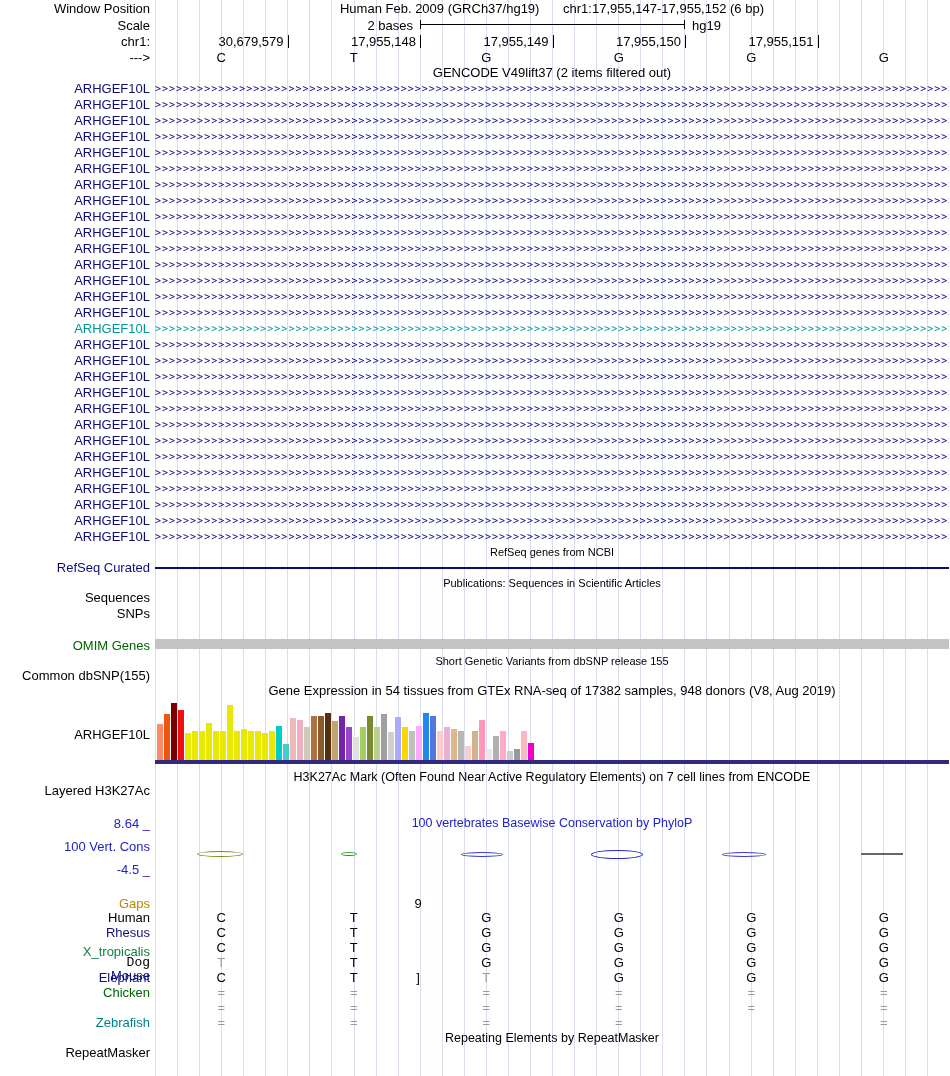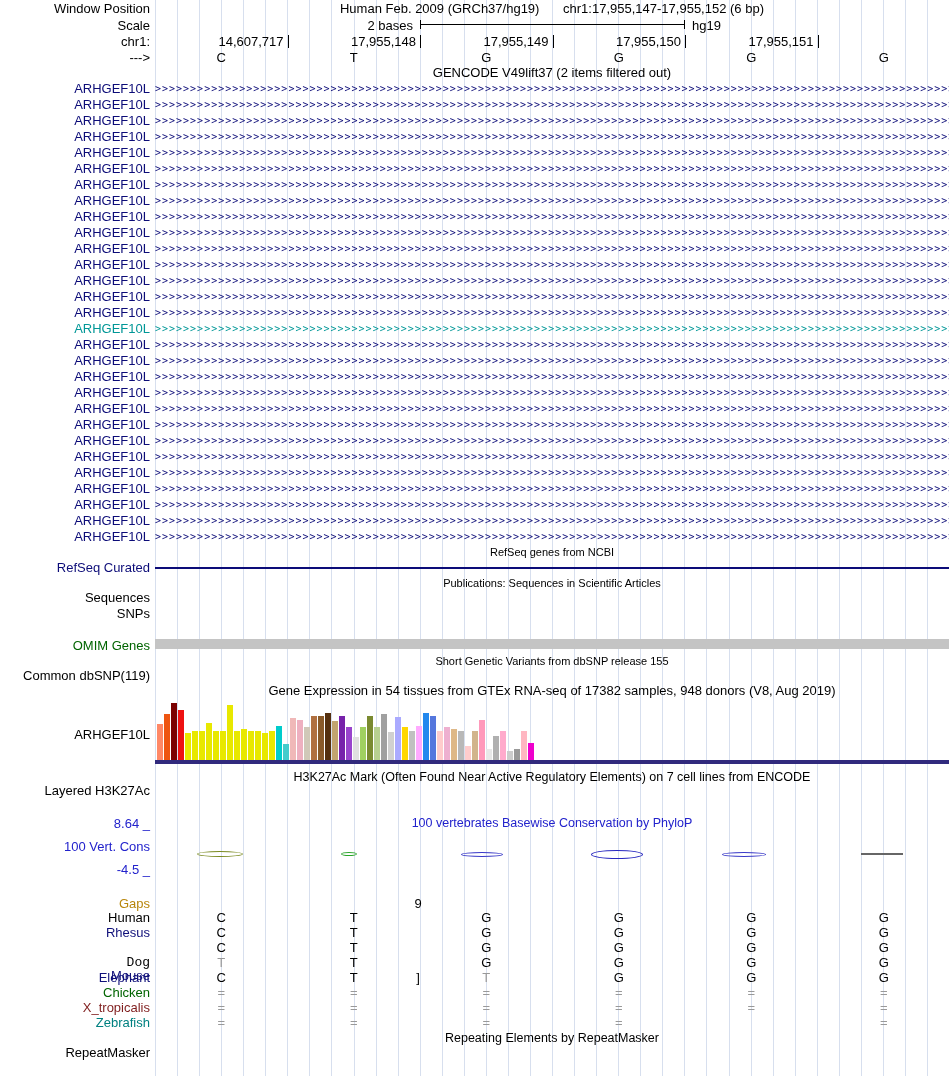--- a/index.html
+++ b/index.html
@@ -53,40 +53,40 @@
   <div class="hline" style="top:567px;height:2px;background:#0c0c78"></div>
 
   <div class="title t11" style="top:576px">Publications: Sequences in Scientific Articles</div>
   <div class="lbl" style="top:590px">Sequences</div>
   <div class="lbl" style="top:606px">SNPs</div>
 
   <div class="lbl green" style="top:638px">OMIM Genes</div>
   <div class="hline" style="top:639px;height:10px;background:#c4c4c4"></div>
 
   <div class="title t11" style="top:654px">Short Genetic Variants from dbSNP release 155</div>
-  <div class="lbl" style="top:668px">Common dbSNP(119)</div>
+  <div class="lbl" style="top:668px">Common dbSNP(155)</div>
 
   <div class="title t13" style="top:684px">Gene Expression in 54 tissues from GTEx RNA-seq of 17382 samples, 948 donors (V8, Aug 2019)</div>
   <div class="lbl" style="top:727px">ARHGEF10L</div>
   <div class="hline" style="top:760px;height:4px;background:#312a7d"></div>
 
   <div class="title t12" style="top:770px">H3K27Ac Mark (Often Found Near Active Regulatory Elements) on 7 cell lines from ENCODE</div>
   <div class="lbl" style="top:783px">Layered H3K27Ac</div>
 
   <div class="lbl blue" style="top:816px">8.64 _</div>
   <div class="title t12 blue" style="top:816px">100 vertebrates Basewise Conservation by PhyloP</div>
   <div class="lbl blue" style="top:839px">100 Vert. Cons</div>
   <div class="lbl blue" style="top:862px">-4.5 _</div>
 
   <div class="lbl orange" style="top:896px">Gaps</div>
   <div class="baseletter orange" style="left:410px;top:896px;width:16px">9</div>
 
   <div class="title t12" style="top:1031px">Repeating Elements by RepeatMasker</div>
   <div class="lbl" style="top:1045px">RepeatMasker</div>
-<div class="coordlab" style="left: 191.5px; top: 34px; width: 92px;">14,607,717</div>
+<div class="coordlab" style="left: 191.5px; top: 34px; width: 92px;">30,679,579</div>
     <div class="tick" style="left: 288px; top: 35px; height: 13px;"></div>
     <div class="coordlab" style="left: 324px; top: 34px; width: 92px;">17,955,148</div>
     <div class="tick" style="left: 420px; top: 35px; height: 13px;"></div>
     <div class="coordlab" style="left: 456.5px; top: 34px; width: 92px;">17,955,149</div>
     <div class="tick" style="left: 553px; top: 35px; height: 13px;"></div>
     <div class="coordlab" style="left: 589px; top: 34px; width: 92px;">17,955,150</div>
     <div class="tick" style="left: 685px; top: 35px; height: 13px;"></div>
     <div class="coordlab" style="left: 721.5px; top: 34px; width: 92px;">17,955,151</div>
     <div class="tick" style="left: 818px; top: 35px; height: 13px;"></div>
     <div class="baseletter" style="left: 209.25px; top: 50px;">C</div>
@@ -251,21 +251,21 @@
     <div class="baseletter" style="left: 739.25px; top: 970px; color: rgb(0, 0, 0);">G</div>
     <div class="baseletter" style="left: 871.75px; top: 970px; color: rgb(0, 0, 0);">G</div>
     <div class="baseletter orange" style="left: 410px; top: 970px; width: 16px;">]</div>
     <div class="lbl" style="top: 985px; color: rgb(0, 100, 0);">Chicken</div>
     <div class="baseletter" style="left: 209.25px; top: 985px; color: rgb(153, 153, 153);">=</div>
     <div class="baseletter" style="left: 341.75px; top: 985px; color: rgb(153, 153, 153);">=</div>
     <div class="baseletter" style="left: 474.25px; top: 985px; color: rgb(153, 153, 153);">=</div>
     <div class="baseletter" style="left: 606.75px; top: 985px; color: rgb(153, 153, 153);">=</div>
     <div class="baseletter" style="left: 739.25px; top: 985px; color: rgb(153, 153, 153);">=</div>
     <div class="baseletter" style="left: 871.75px; top: 985px; color: rgb(153, 153, 153);">=</div>
-    <div class="lbl" style="top: 1000px; color: #7f1d1d;">X_tropicalis</div>
+    <div class="lbl" style="top: 944px; color: #15803d;">X_tropicalis</div>
     <div class="baseletter" style="left: 209.25px; top: 1000px; color: rgb(153, 153, 153);">=</div>
     <div class="baseletter" style="left: 341.75px; top: 1000px; color: rgb(153, 153, 153);">=</div>
     <div class="baseletter" style="left: 474.25px; top: 1000px; color: rgb(153, 153, 153);">=</div>
     <div class="baseletter" style="left: 606.75px; top: 1000px; color: rgb(153, 153, 153);">=</div>
     <div class="baseletter" style="left: 739.25px; top: 1000px; color: rgb(153, 153, 153);">=</div>
     <div class="baseletter" style="left: 871.75px; top: 1000px; color: rgb(153, 153, 153);">=</div>
     <div class="lbl" style="top: 1015px; color: rgb(0, 128, 128);">Zebrafish</div>
     <div class="baseletter" style="left: 209.25px; top: 1015px; color: rgb(153, 153, 153);">=</div>
     <div class="baseletter" style="left: 341.75px; top: 1015px; color: rgb(153, 153, 153);">=</div>
     <div class="baseletter" style="left: 474.25px; top: 1015px; color: rgb(153, 153, 153);">=</div>

